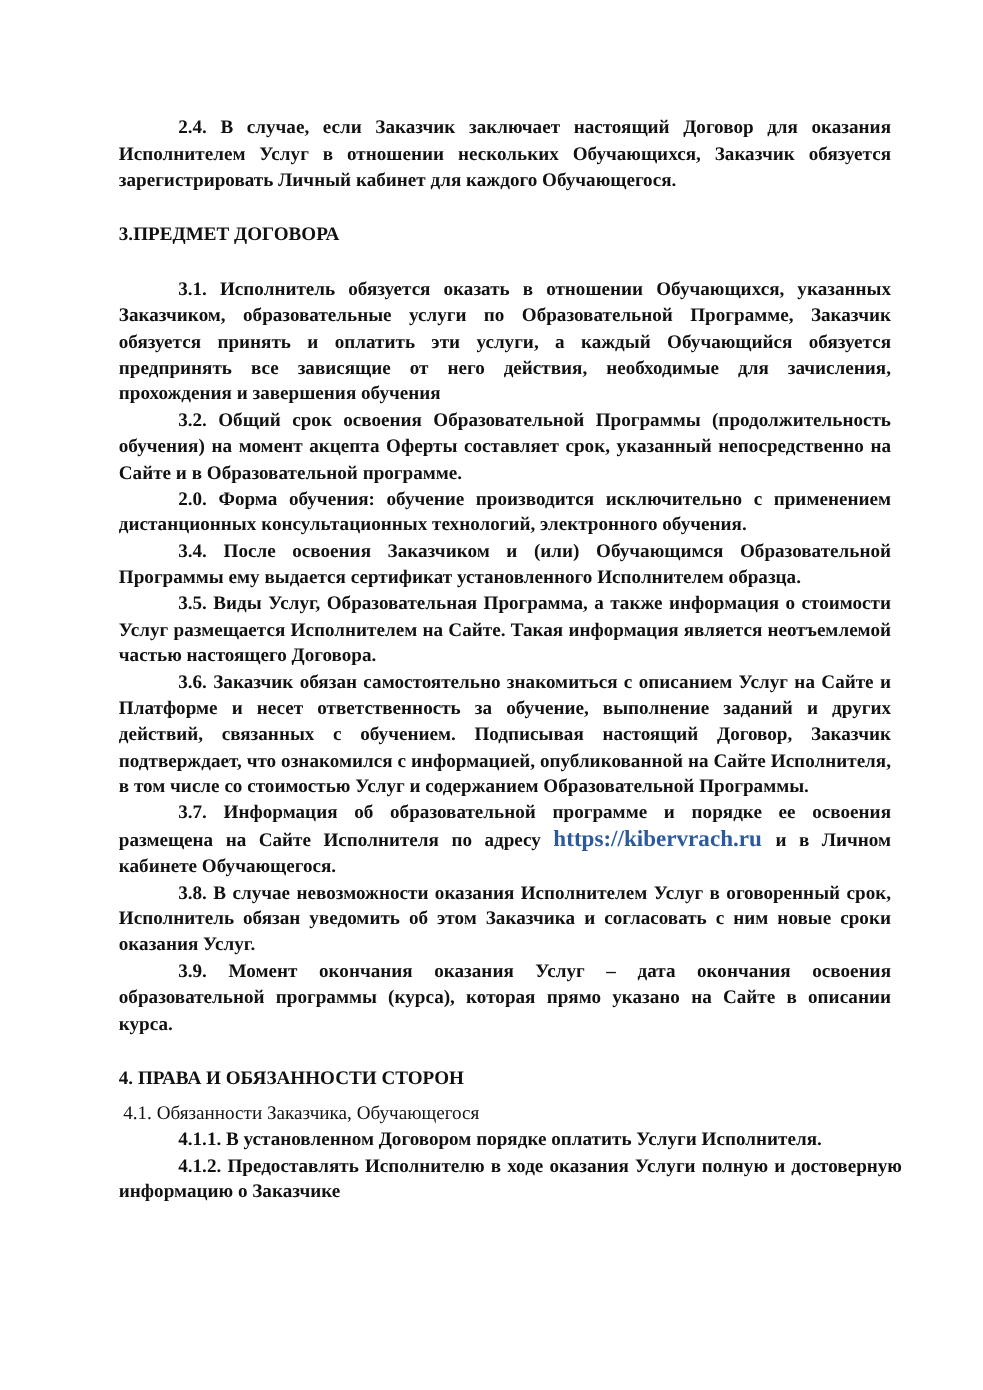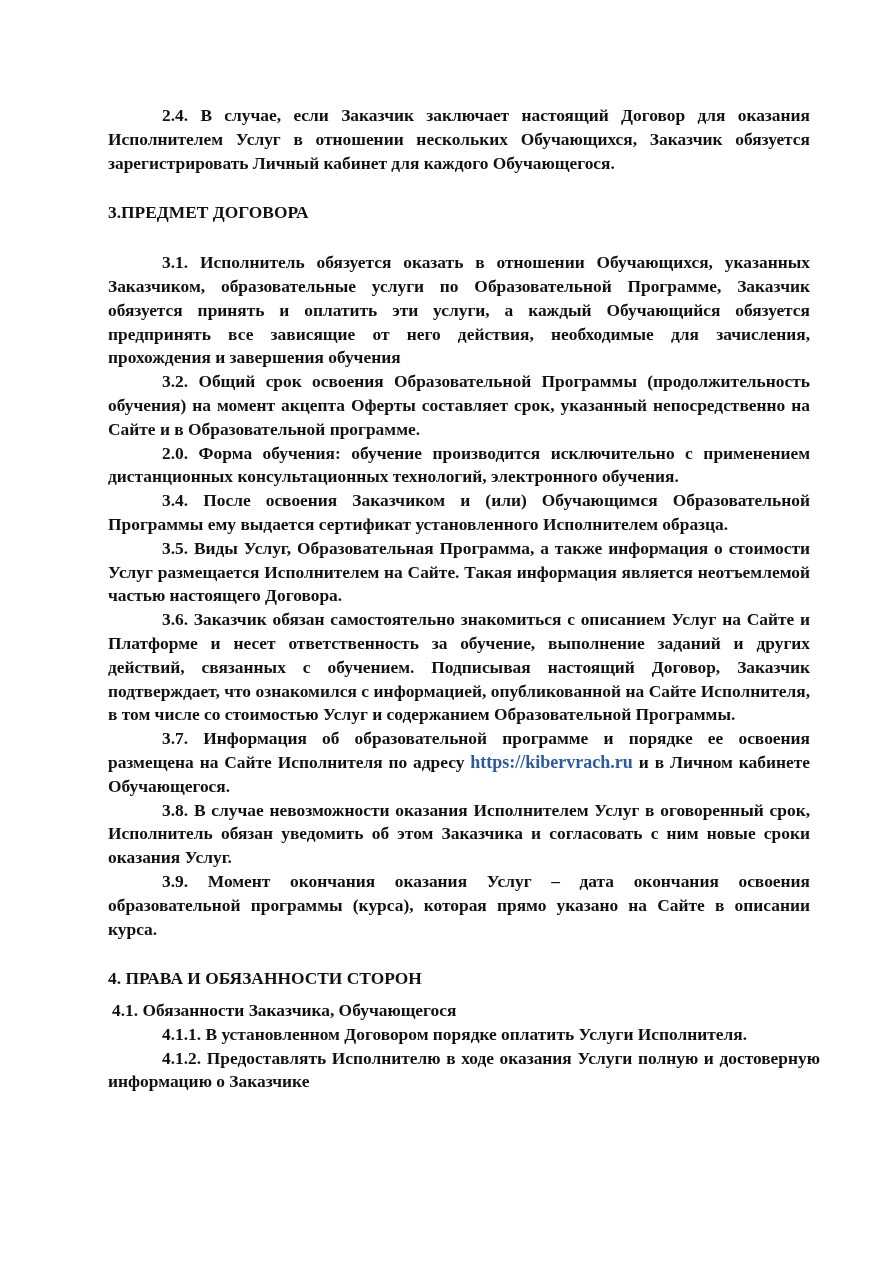--- a/index.html
+++ b/index.html
@@ -5,22 +5,22 @@
   html, body { margin: 0; padding: 0; background: #ffffff; }
   body { width: 894px; height: 1264px; position: relative; overflow: hidden; }
   .page {
     position: absolute; left: 108px; top: 104px; width: 702px;
     font-family: "Liberation Serif", serif; font-size: 17.4px; line-height: 23.8px; color: #111;
   }
   .p { text-align: justify; text-indent: 54px; margin: 0; font-weight: bold; }
   .h { text-align: left; font-weight: bold; margin: 0; }
   .h3 { margin-top: 26px; margin-bottom: 26px; }
   .h4 { margin-top: 26px; margin-bottom: 8px; }
-  .sub { font-weight: bold; margin: 0; padding-left: 4px; }
-  .link { color: #2c5a9c; font-size: 18px; text-decoration: none; }
+  .sub { font-weight: normal; margin: 0; padding-left: 4px; }
+  .link { color: #2c5a9c; font-size: 21px; text-decoration: none; }
   .wide { width: 712px; }
 </style>
 </head>
 <body>
 
 <div class="page">
   <p class="p">2.4. В случае, если Заказчик заключает настоящий Договор для оказания Исполнителем Услуг в отношении нескольких Обучающихся, Заказчик обязуется зарегистрировать Личный кабинет для каждого Обучающегося.</p>
 
   <p class="h h3">3.ПРЕДМЕТ ДОГОВОРА</p>
 

